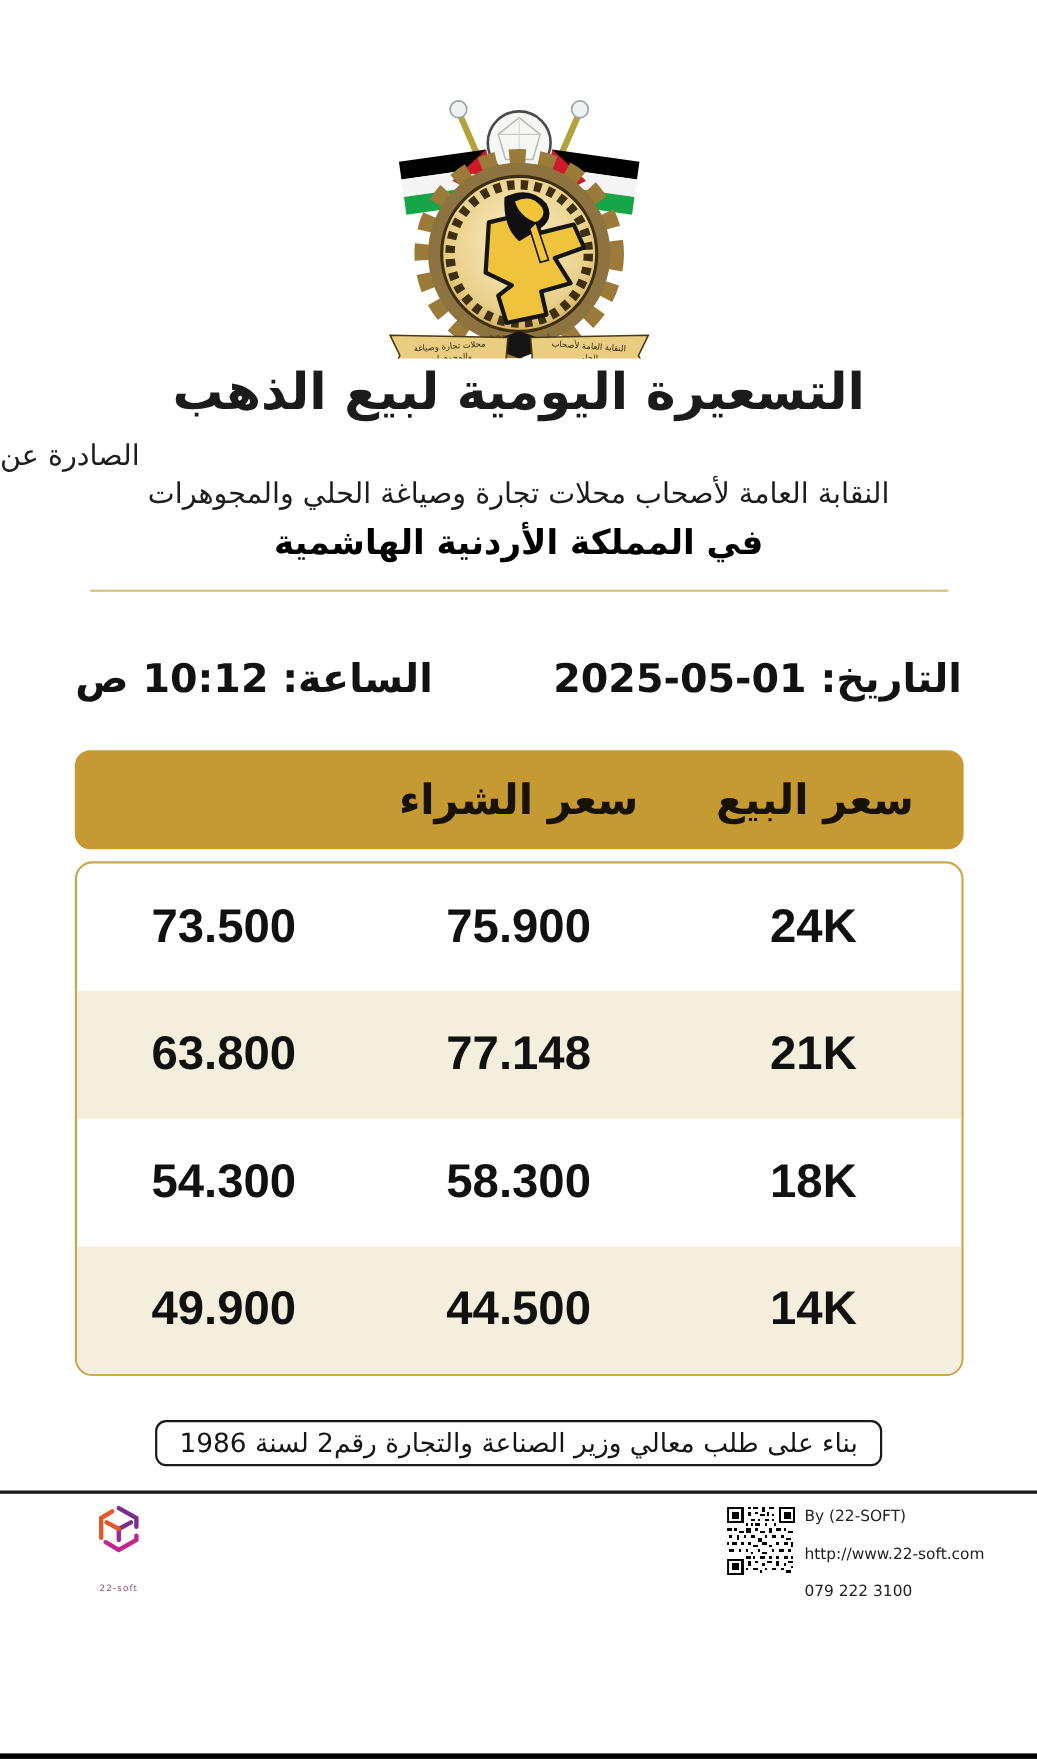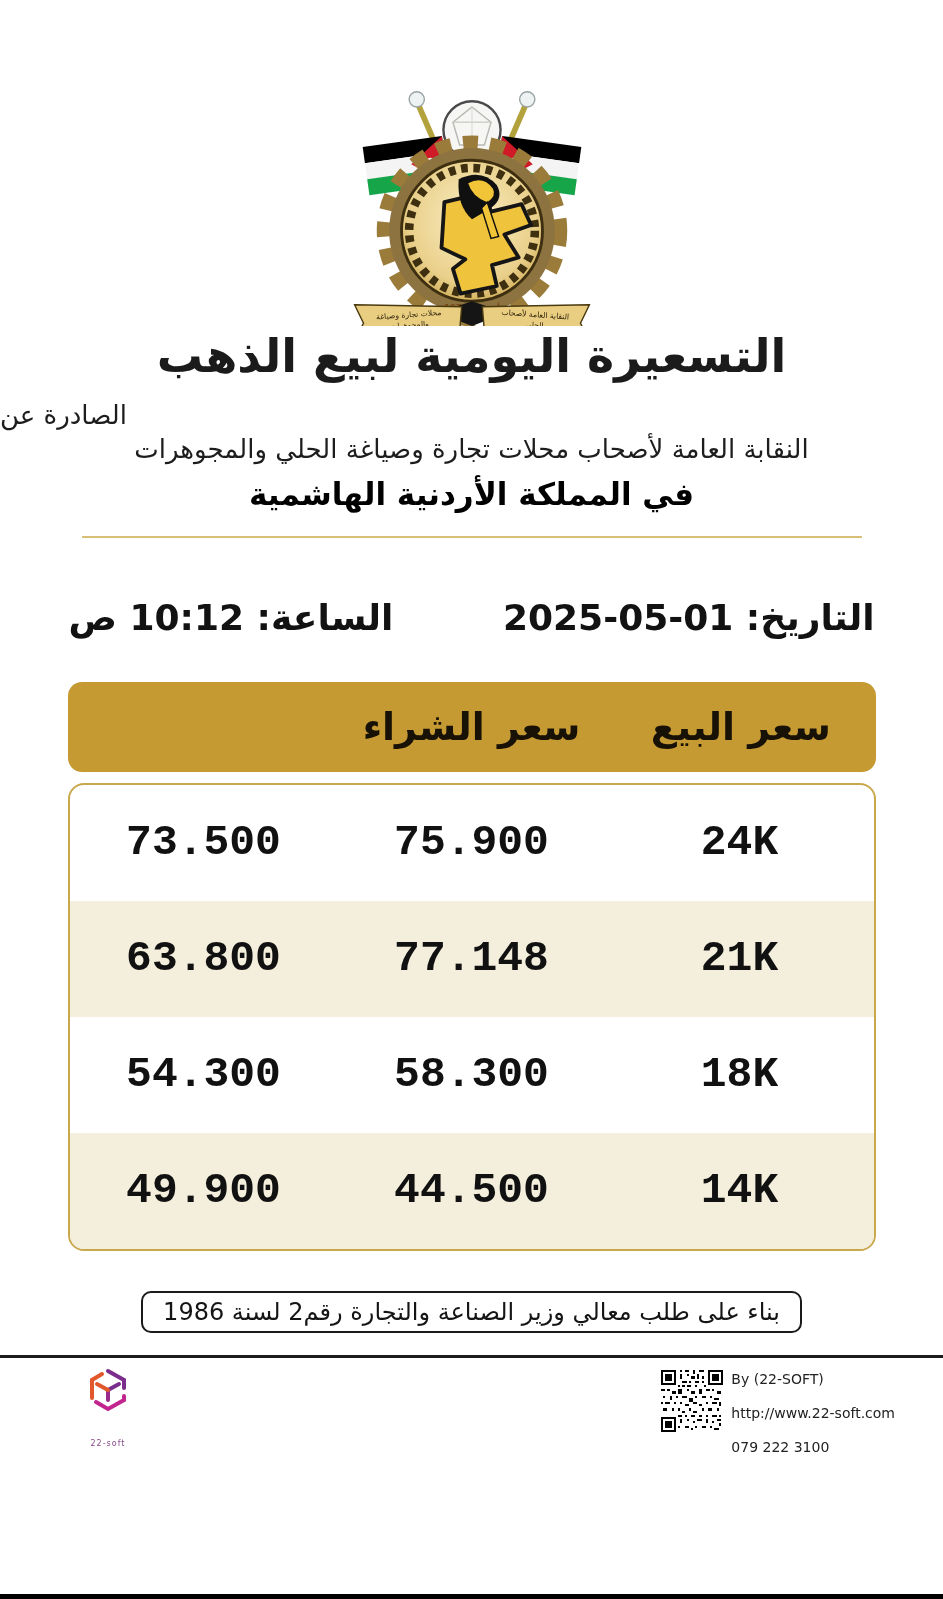--- a/index.html
+++ b/index.html
@@ -52,21 +52,21 @@
     overflow:hidden;
     background:#fff;
   }
   .tbl-row{
     height:116px;
     display:grid;grid-template-columns:1fr 1fr 1fr;
     align-items:center;text-align:center;
     font-size:43px;font-weight:bold;color:#111;
   }
   .tbl-row.alt{background:#F3EFDC;}
-  .cell-num{font-family:Liberation Mono, monospace;letter-spacing:0;}
+  .cell-num{font-family:Liberation Sans, sans-serif;letter-spacing:0;}
   
   .note-wrap{display:flex;justify-content:center;margin-top:40px;}
   .note-box{
     direction:rtl;
     border:2.5px solid #1a1a1a;border-radius:10px;
     padding:5px 20px;
     font-size:24px;color:#151515;
     background:#fff;
   }
   

